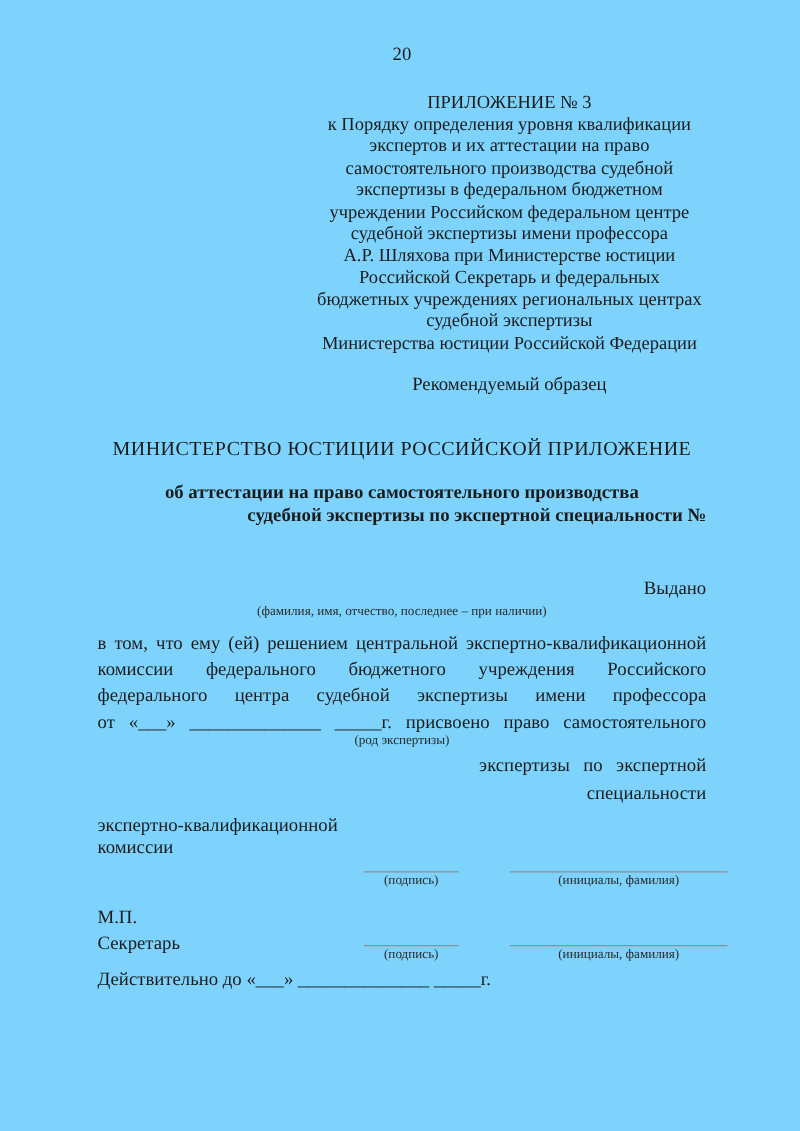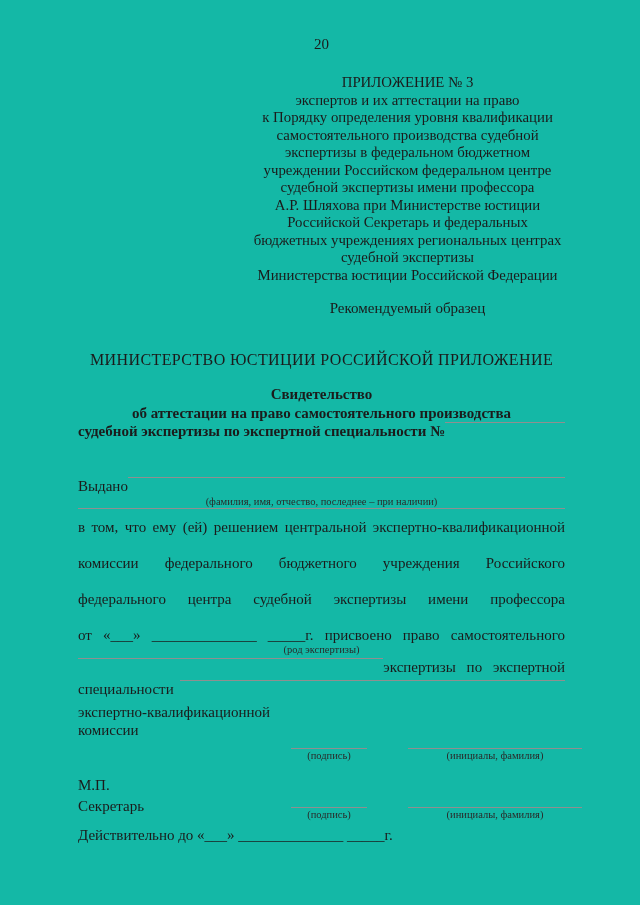--- a/index.html
+++ b/index.html
@@ -8,53 +8,53 @@
     color:#1b1b1b;
     font-family:"Liberation Serif", serif;
     font-size:15px;
     overflow:hidden;
   }
   .page{
     box-sizing:border-box;
     width:640px;height:905px;
     padding:36px 75px 0 78px;
     position:relative;
-    background:#14b8a6;
+    background:#7dd3fc;
   }
   .pagenum{text-align:center;font-size:15px;line-height:16px;height:16px;}
 
   .appendix{
     margin-top:22px;margin-left:172px;width:315px;
     text-align:center;line-height:17.5px;font-size:14.8px;
   }
   .sample{
     margin-top:16px;margin-left:172px;width:315px;
     text-align:center;line-height:17px;
   }
   .ministry{
     margin-top:33px;text-align:center;
     font-size:16px;line-height:20px;letter-spacing:0.4px;
   }
 
   .cert{margin-top:15px;font-weight:bold;line-height:18.5px;}
   .cert .c{text-align:center;}
 
-  .line{display:flex;align-items:flex-start;line-height:18px;}
+  .line{display:flex;align-items:flex-end;line-height:18px;flex-direction:column;}
   .fill{flex:1;height:0;border-bottom:1px solid #8f8f8f;margin-bottom:2px;}
   .gap6{width:6px;}
 
   .issued-line{margin-top:37px;}
   .cap{
     text-align:center;font-size:10.5px;line-height:12px;height:12px;
     color:#2a2a2a;
   }
   .cap-name{margin-top:1px;}
   .blankline{height:10px;}
 
-  .par{line-height:18px;text-align:justify;text-align-last:justify;margin-top:18px;}
+  .par{line-height:18px;text-align:justify;text-align-last:justify;margin-top:3px;}
   .par:first-of-type{margin-top:0;}
   .prod-line{line-height:18px;}
   .ws{word-spacing:7px;}
   .l7{margin-top:2px;}
   .l8{margin-top:4px;}
 
   .sigrow{position:relative;}
   .sigrow1{margin-top:6px;height:58px;}
   .sigrow2{margin-top:4px;height:23px;}
   .siglbl{line-height:17.5px;}
@@ -72,39 +72,38 @@
 </style>
 </head>
 <body>
 
 <div class="page">
 
   <div class="pagenum">20</div>
 
   <div class="appendix">
     <div>ПРИЛОЖЕНИЕ № 3</div>
+    <div>к Порядку определения уровня квалификации</div>
     <div>экспертов и их аттестации на право</div>
-    <div>к Порядку определения уровня квалификации</div>
     <div>самостоятельного производства судебной</div>
     <div>экспертизы в федеральном бюджетном</div>
     <div>учреждении Российском федеральном центре</div>
     <div>судебной экспертизы имени профессора</div>
     <div>А.Р. Шляхова при Министерстве юстиции</div>
     <div>Российской Секретарь и федеральных</div>
     <div>бюджетных учреждениях региональных центрах</div>
     <div>судебной экспертизы</div>
     <div>Министерства юстиции Российской Федерации</div>
   </div>
 
   <div class="sample">Рекомендуемый образец</div>
 
   <div class="ministry">МИНИСТЕРСТВО ЮСТИЦИИ РОССИЙСКОЙ ПРИЛОЖЕНИЕ</div>
 
   <div class="cert">
-    <div class="c">Свидетельство</div>
     <div class="c">об аттестации на право самостоятельного производства</div>
     <div class="line">
       <span>судебной экспертизы по экспертной специальности №</span>
       <span class="fill"></span>
     </div>
   </div>
 
   <div class="line issued-line">
     <span>Выдано</span>
     <span class="fill"></span>

